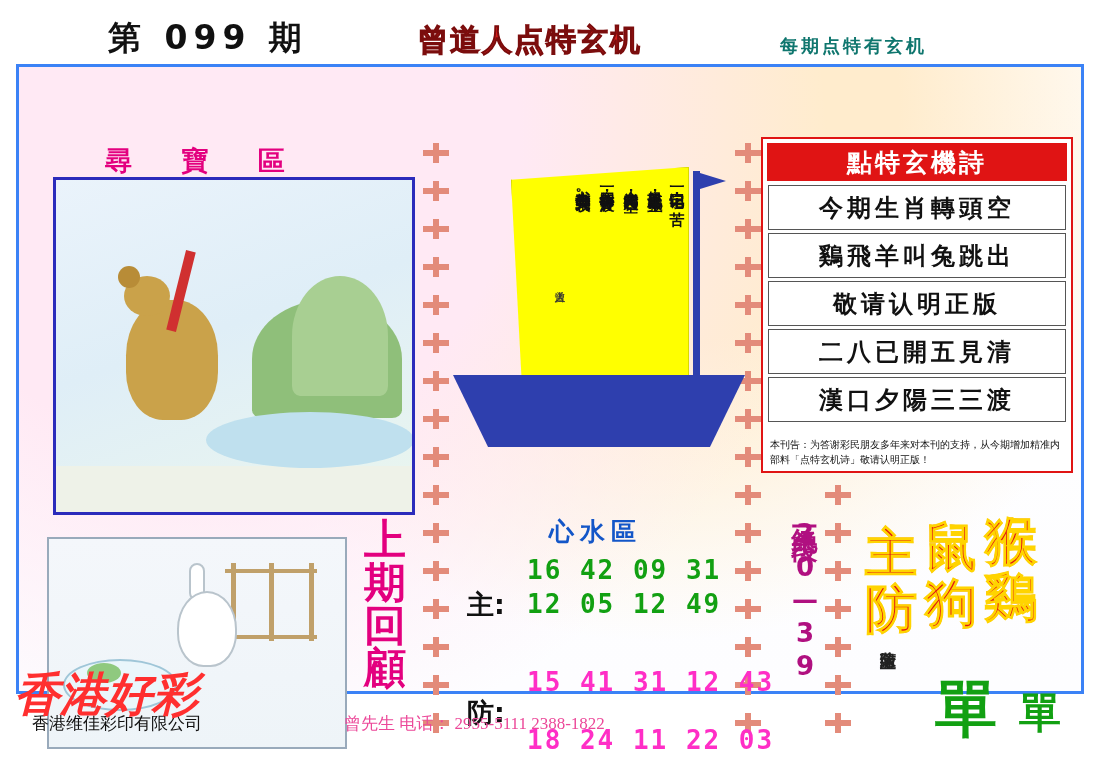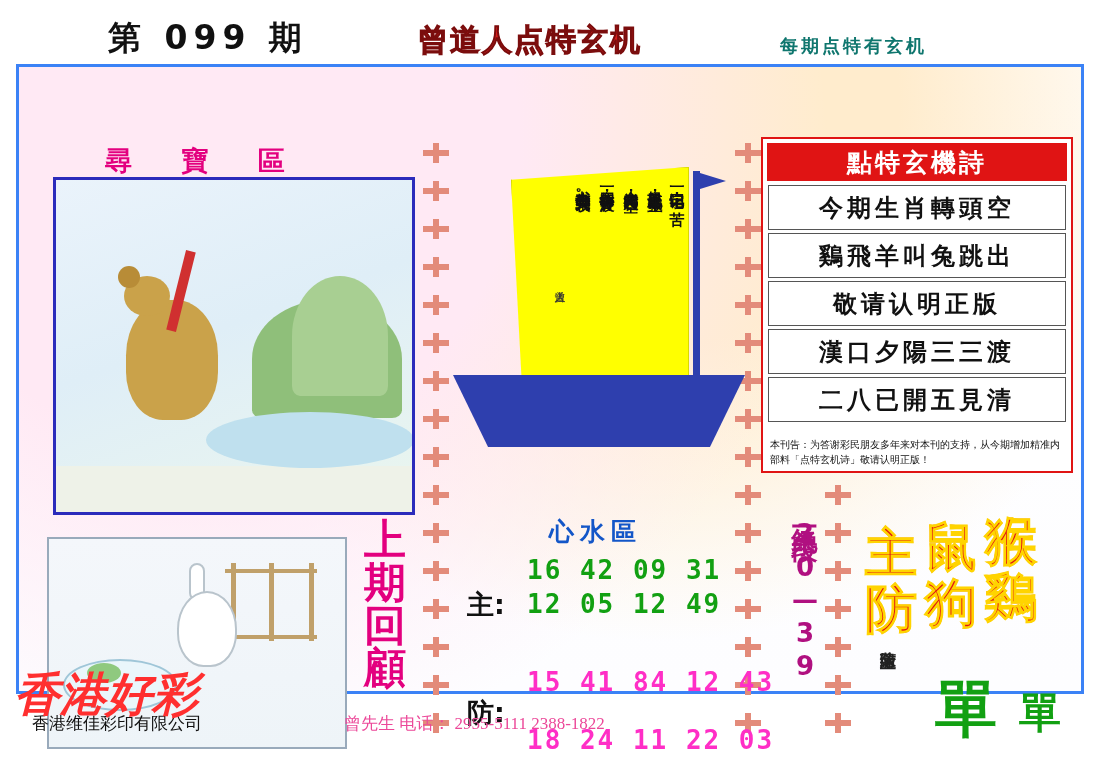--- a/index.html
+++ b/index.html
@@ -217,41 +217,41 @@
         <div class="pm-sign">曾道人</div>
       </div>
       <div class="hull"></div>
     </div>
 
     <div class="xinshui">心水區</div>
     <div class="lbl-zhu">主:</div>
     <div class="numrow nr1">16  42  09  31</div>
     <div class="numrow nr2">12  05  12  49</div>
     <div class="lbl-fang">防:</div>
-    <div class="numrow nr3">15  41  84  12  43</div>
+    <div class="numrow nr3">15  41  31  12  43</div>
     <div class="numrow nr4">18  24  11  22  03</div>
 
     <div class="poembox">
       <div class="pb-head">
         <span>點特玄機詩</span>
       </div>
       <div class="pb-line">
           <span>今期生肖轉頭空</span>
         </div>
       <div class="pb-line">
           <span>鷄飛羊叫兔跳出</span>
         </div>
       <div class="pb-line">
           <span>敬请认明正版</span>
         </div>
       <div class="pb-line">
+          <span>二八已開五見清</span>
+        </div>
+      <div class="pb-line">
           <span>漢口夕陽三三渡</span>
-        </div>
-      <div class="pb-line">
-          <span>二八已開五見清</span>
         </div>
       <div class="pb-note">本刊告：为答谢彩民朋友多年来对本刊的支持，从今期增加精准内部料「点特玄机诗」敬请认明正版！</div>
     </div>
 
     <div class="juesha">绝杀一段30—39</div>
     <div class="zhulan">主蓝防绿</div>
 
     <div class="big-ch bc-zhu">主</div>
     <div class="big-ch bc-shu">鼠</div>
     <div class="big-ch bc-hou">猴</div>

